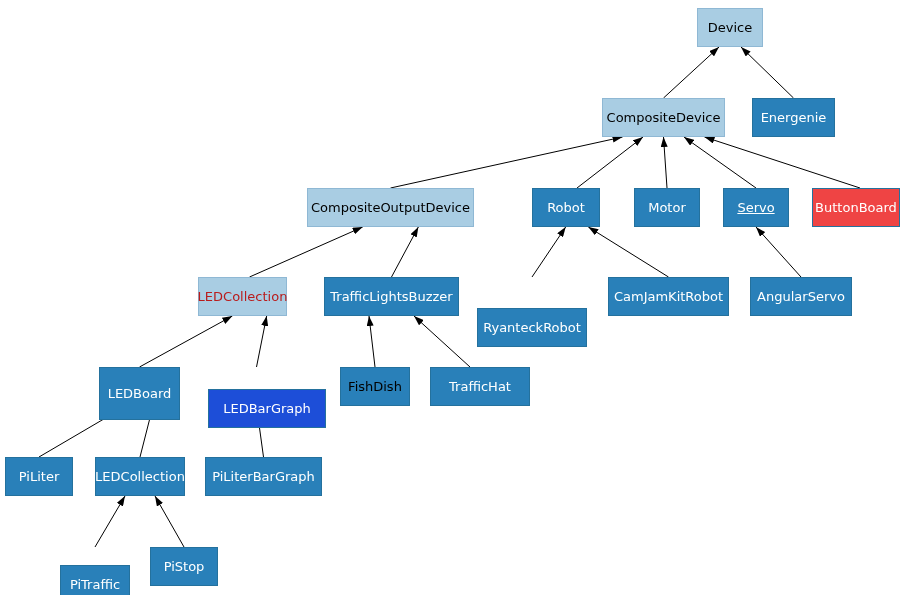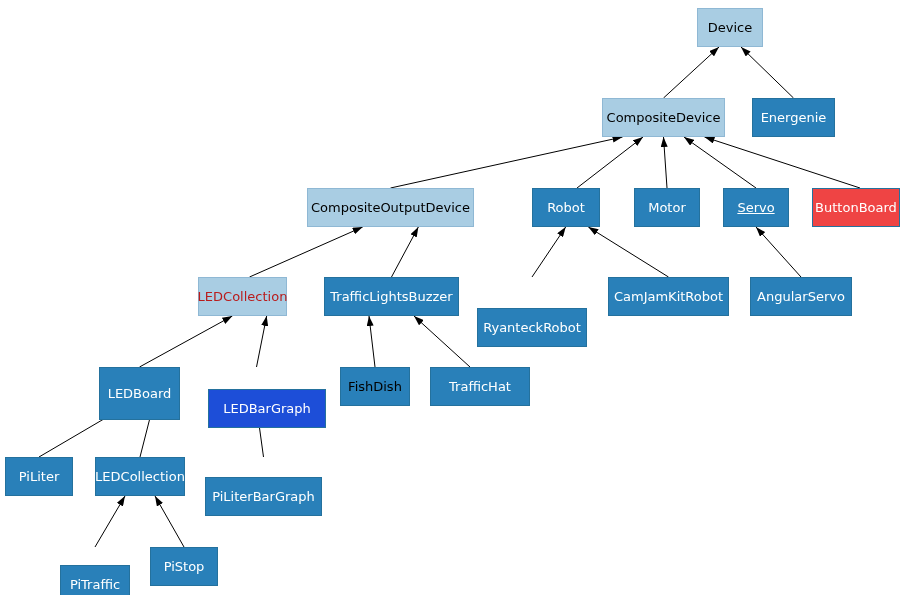--- a/index.html
+++ b/index.html
@@ -88,17 +88,17 @@
       <div class="node" style="left: 324px; top: 277px; width: 135px; height: 39px; background: rgb(41, 128, 185); border-color: rgb(36, 113, 157); color: rgb(255, 255, 255);">TrafficLightsBuzzer</div>
       <div class="node" style="left: 477px; top: 277px; width: 110px; height: 39px; background: rgb(41, 128, 185); border-color: rgb(36, 113, 157); color: rgb(255, 255, 255); margin-top: 31px;">RyanteckRobot</div>
       <div class="node" style="left: 608px; top: 277px; width: 121px; height: 39px; background: rgb(41, 128, 185); border-color: rgb(36, 113, 157); color: rgb(255, 255, 255);">CamJamKitRobot</div>
       <div class="node" style="left: 750px; top: 277px; width: 102px; height: 39px; background: rgb(41, 128, 185); border-color: rgb(36, 113, 157); color: rgb(255, 255, 255); text-align: center;">AngularServo</div>
       <div class="node" style="left: 99px; top: 367px; width: 81px; height: 53px; background: rgb(41, 128, 185); border-color: rgb(36, 113, 157); color: rgb(255, 255, 255);">LEDBoard</div>
       <div class="node" style="left: 208px; top: 367px; width: 118px; height: 39px; background: #1d4ed8; border-color: rgb(36, 113, 157); color: rgb(255, 255, 255); margin-top: 22px;">LEDBarGraph</div>
       <div class="node" style="left: 340px; top: 367px; width: 70px; height: 39px; background: rgb(41, 128, 185); border-color: rgb(36, 113, 157); color: #000000;">FishDish</div>
       <div class="node" style="left: 430px; top: 367px; width: 100px; height: 39px; background: rgb(41, 128, 185); border-color: rgb(36, 113, 157); color: rgb(255, 255, 255);">TrafficHat</div>
       <div class="node" style="left: 5px; top: 457px; width: 68px; height: 39px; background: rgb(41, 128, 185); border-color: rgb(36, 113, 157); color: rgb(255, 255, 255); text-align: center;">PiLiter</div>
       <div class="node" style="left: 95px; top: 457px; width: 90px; height: 39px; background: rgb(41, 128, 185); border-color: rgb(36, 113, 157); color: rgb(255, 255, 255);">LEDCollection</div>
-      <div class="node" style="left: 205px; top: 457px; width: 117px; height: 39px; background: rgb(41, 128, 185); border-color: rgb(36, 113, 157); color: rgb(255, 255, 255); margin-top: 20px;">PiLiterBarGraph</div>
+      <div class="node" style="left: 205px; top: 457px; width: 117px; height: 39px; background: rgb(41, 128, 185); border-color: rgb(36, 113, 157); color: rgb(255, 255, 255);">PiLiterBarGraph</div>
       <div class="node" style="left: 60px; top: 547px; width: 70px; height: 39px; background: rgb(41, 128, 185); border-color: rgb(36, 113, 157); color: rgb(255, 255, 255); margin-top: 18px;">PiTraffic</div>
       <div class="node" style="left: 150px; top: 547px; width: 68px; height: 39px; background: rgb(41, 128, 185); border-color: rgb(36, 113, 157); color: rgb(255, 255, 255);">PiStop</div>
     </div>
 </div>
 
 </body></html>

